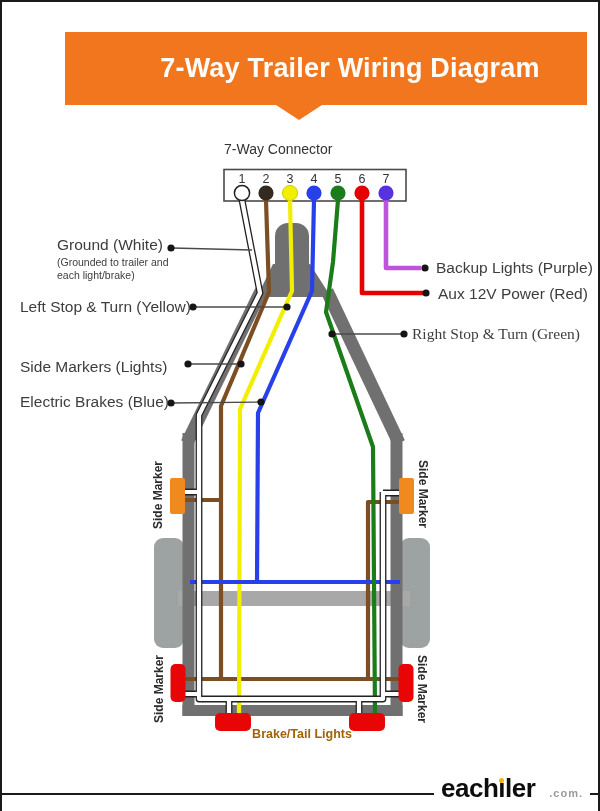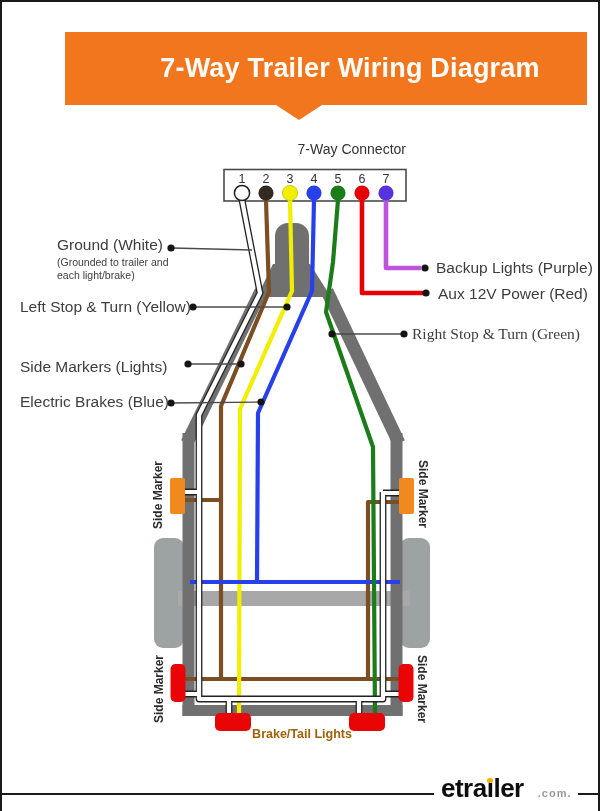--- a/index.html
+++ b/index.html
@@ -13,21 +13,21 @@
   .banner{position:absolute;left:63px;top:30px;width:474px;height:73px;background:#F2761E;
     display:flex;align-items:center;justify-content:center;padding-left:48px;}
   .banner-title{color:#FFFDF9;font-size:27px;font-weight:700;letter-spacing:.2px;white-space:nowrap;}
   .banner-pointer{position:absolute;left:274px;top:103px;width:0;height:0;
     border-left:23px solid transparent;border-right:23px solid transparent;border-top:15px solid #F2761E;}
   
   svg.diagram{position:absolute;left:0;top:0;width:600px;height:811px;}
   
   .callout{position:absolute;font-size:15.5px;color:#3D3D3D;white-space:nowrap;line-height:1.2;}
   .callout .sub{font-size:10.5px;line-height:1.25;margin-top:1px;white-space:nowrap;}
-  .connector-label{position:absolute;left:222px;top:139px;width:182px;text-align:right;
+  .connector-label{position:absolute;left:222px;top:139px;width:182px;text-align:left;
     font-size:14px;color:#333;white-space:nowrap;}
   .side-marker-label{position:absolute;font-size:12px;font-weight:700;color:#2B2B2B;white-space:nowrap;}
   .rot-ccw{transform:translate(-50%,-50%) rotate(-90deg);}
   .rot-cw{transform:translate(-50%,-50%) rotate(90deg);}
   .brake-tail-label{position:absolute;left:300px;top:725px;transform:translateX(-50%);
     font-size:12.5px;font-weight:700;color:#a16207;white-space:nowrap;}
   
   .bottom-rule{position:absolute;left:0;top:791px;width:100%;height:2px;background:#1a1a1a;}
   .logo{position:absolute;left:432px;top:773px;height:30px;background:#fff;padding:0 7px;
     font-weight:700;font-size:26px;color:#0d0d0d;letter-spacing:-.5px;line-height:1;white-space:nowrap;}
@@ -144,16 +144,16 @@
 
   <div class="side-marker-label rot-ccw" style="left:156px;top:493px;">Side Marker</div>
   <div class="side-marker-label rot-cw" style="left:421px;top:492px;">Side Marker</div>
   <div class="side-marker-label rot-ccw" style="left:157px;top:687px;">Side Marker</div>
   <div class="side-marker-label rot-cw" style="left:420px;top:687px;">Side Marker</div>
 
   <div class="brake-tail-label">Brake/Tail Lights</div>
 
   <div class="bottom-rule"></div>
   <div class="logo">
-    <span>etra</span><span class="logo-i"><span>ı</span><span class="dot"></span></span><span>ler</span><span class="logo-com">.com.</span>
+    <span>each</span><span class="logo-i"><span>ı</span><span class="dot"></span></span><span>ler</span><span class="logo-com">.com.</span>
   </div>
 
 </div>
 
 </body></html>

